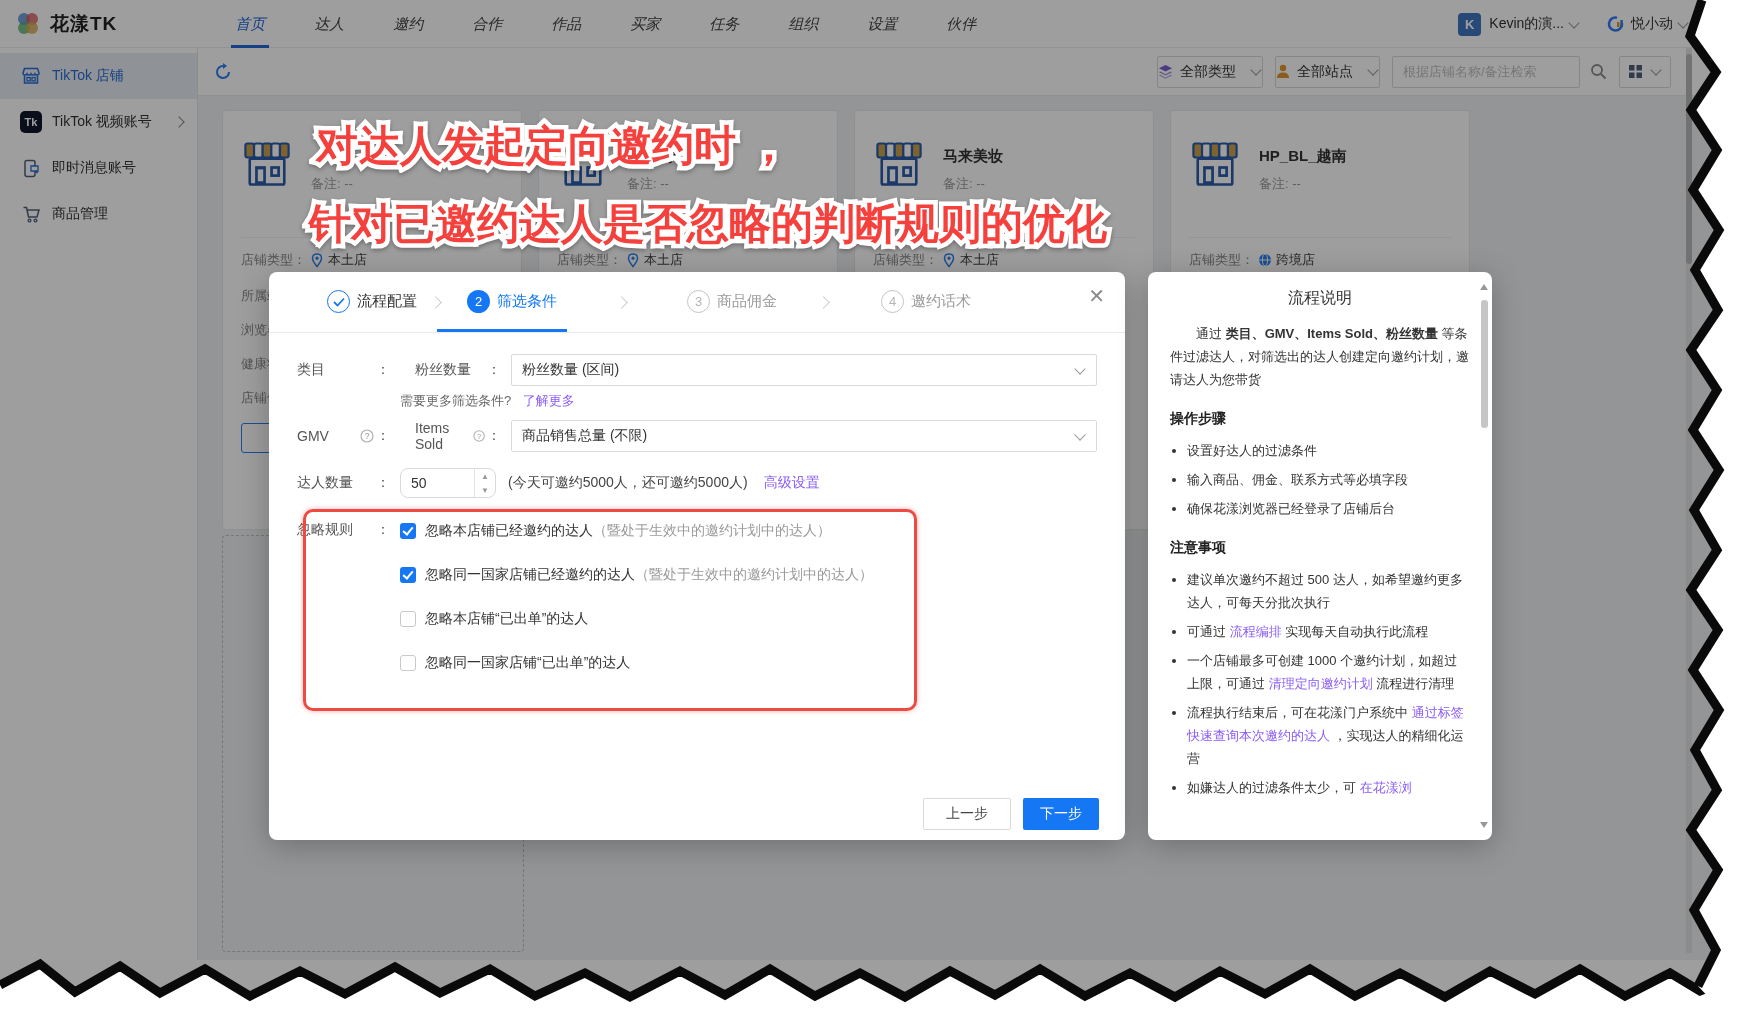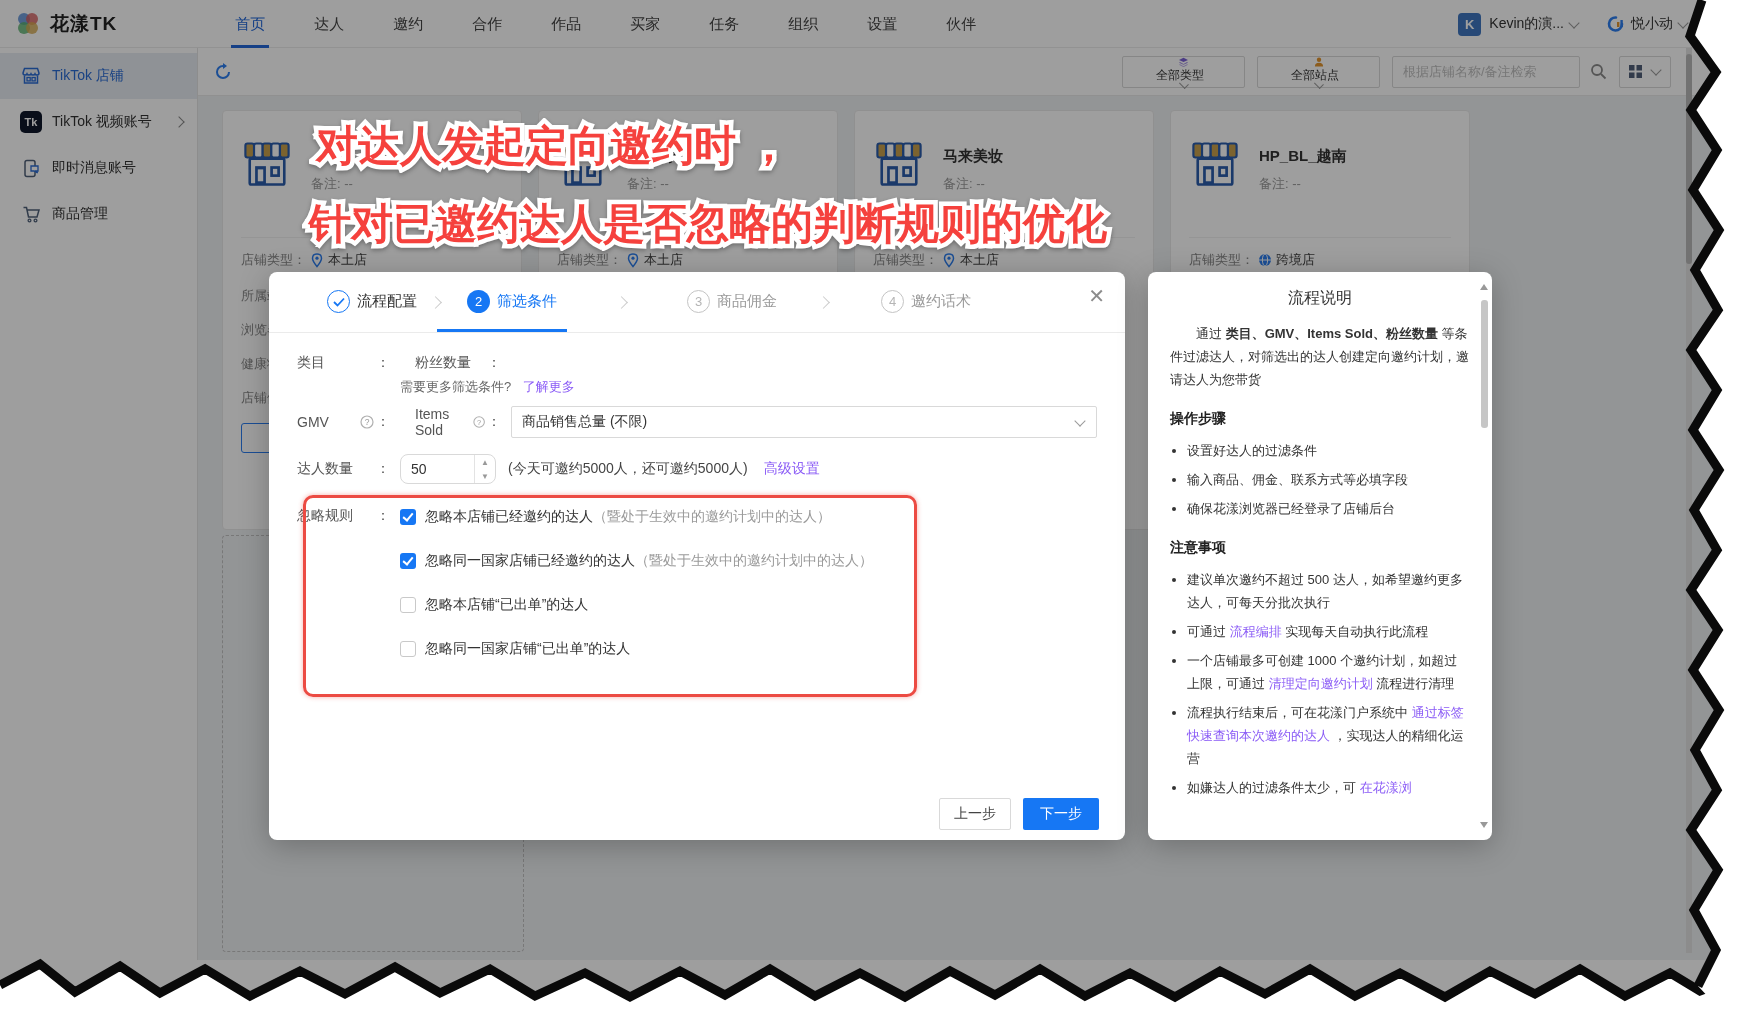--- a/index.html
+++ b/index.html
@@ -3,21 +3,21 @@
 <meta charset="utf-8">
 <style>
   html,body{margin:0;padding:0;background:#fff;}
   #app{position:relative;width:1741px;height:1032px;overflow:hidden;background:#fff;
        font-family:"Liberation Sans","DejaVu Sans",sans-serif;color:#333;}
   
   .topnav{position:absolute;left:0;top:0;width:1741px;height:48px;background:#fff;
           display:flex;align-items:center;border-bottom:1px solid #ececec;box-sizing:border-box;}
   .brand{display:flex;align-items:center;margin-left:14px;}
   .brand-name{font-size:19px;font-weight:bold;color:#222;margin-left:8px;letter-spacing:1px;}
-  .nav-items{display:flex;margin-left:118px;height:48px;align-items:center;}
+  .nav-items{display:flex;margin-left:118px;height:48px;align-items:center;font-style:italic;}
   .nav-item{font-size:15px;color:#444;margin-right:49px;height:48px;line-height:48px;cursor:pointer;position:relative;white-space:nowrap;}
   .nav-item.active{color:#2468d9;}
   .nav-item.active::after{content:"";position:absolute;left:-4px;right:-4px;bottom:0;height:3px;background:#2468d9;}
   .nav-right{position:absolute;right:52px;top:0;height:48px;display:flex;align-items:center;}
   .avatar{width:23px;height:23px;border-radius:4px;background:#3f76c0;color:#fff;font-size:13px;
           display:flex;align-items:center;justify-content:center;font-weight:bold;}
   .user-name{font-size:14px;color:#333;margin:0 4px 0 8px;max-width:92px;overflow:hidden;white-space:nowrap;}
   .caret{display:inline-block;width:7px;height:7px;border-right:1.5px solid #9a9a9a;border-bottom:1.5px solid #9a9a9a;
          transform:rotate(45deg);margin:-3px 2px 0 2px;}
   .org{display:flex;align-items:center;margin-left:26px;}
@@ -31,21 +31,21 @@
   .side-item .sub-arrow{position:absolute;right:14px;width:7px;height:7px;border-right:1.5px solid #888;
            border-bottom:1.5px solid #888;transform:rotate(-45deg);}
   .tk-badge{width:22px;height:22px;background:#0f172a;border-radius:5px;color:#fff;font-size:11px;font-weight:bold;
             display:flex;align-items:center;justify-content:center;}
   
   .content{position:absolute;left:198px;top:48px;width:1543px;height:912px;background:#eef0f3;}
   .toolbar{position:absolute;left:0;top:0;width:1543px;height:48px;background:#fff;border-bottom:1px solid #e9e9e9;
            box-sizing:border-box;display:flex;align-items:center;padding:0 70px 0 16px;}
   .tool-right{margin-left:auto;display:flex;align-items:center;}
   .drop-btn{height:30px;border:1px solid #d9d9d9;border-radius:2px;background:#fff;display:flex;align-items:center;
-            padding:0 26px;font-size:12px;color:#333;margin-left:12px;cursor:pointer;flex-direction:column;}
+            padding:0 0;font-size:14px;color:#333;margin-left:12px;cursor:pointer;}
   .drop-btn .lbl{margin:0 14px 0 7px;}
   .search-box{height:30px;width:170px;border:1px solid #d9d9d9;border-radius:2px;background:#fff;margin-left:12px;
             display:flex;align-items:center;padding:0 8px;}
   .search-box input{border:none;outline:none;width:100%;font-size:13px;color:#333;font-family:inherit;background:transparent;}
   .search-box input::placeholder{color:#bfbfbf;}
   .icon-btn{margin-left:10px;display:flex;align-items:center;cursor:pointer;}
   .grid-group{height:30px;border:1px solid #d9d9d9;border-radius:2px;background:#fff;display:flex;align-items:center;
             padding:0 8px;margin-left:12px;cursor:pointer;}
   
   .cards{position:absolute;left:24px;top:62px;display:flex;gap:16px;}
@@ -108,21 +108,21 @@
   .cb-row .cb{width:16px;height:16px;border-radius:3px;margin-right:9px;box-sizing:border-box;position:relative;cursor:pointer;flex:none;}
   .cb.on{background:#1677f4;}
   .cb.on::after{content:"";position:absolute;left:5px;top:2px;width:4px;height:8px;border-right:2px solid #fff;
                 border-bottom:2px solid #fff;transform:rotate(40deg);}
   .cb.off{border:1px solid #c9c9c9;background:#fff;}
   .cb-row .txt{font-size:14px;color:#333;}
   .cb-row .sub{color:#9a9a9a;}
   .m-foot{position:absolute;right:26px;bottom:10px;display:flex;}
   .btn{height:32px;border-radius:2px;font-size:14px;display:flex;align-items:center;justify-content:center;
        cursor:pointer;box-sizing:border-box;}
-  .btn.ghost{width:72px;border:1px solid #d9d9d9;color:#444;background:#fff;}
+  .btn.ghost{width:88px;border:1px solid #d9d9d9;color:#444;background:#fff;}
   .btn.primary{width:76px;background:#1677f4;color:#fff;margin-left:12px;}
   
   .panel{position:absolute;left:1148px;top:272px;width:344px;height:568px;background:#fff;border-radius:8px;z-index:20;
          box-sizing:border-box;padding:16px 22px;overflow:hidden;box-shadow:0 6px 30px rgba(0,0,0,.25);}
   .p-title{text-align:center;font-size:16px;color:#333;font-weight:500;}
   .p-intro{margin-top:13px;font-size:13px;line-height:23px;color:#333;text-indent:2em;}
   .p-h{margin-top:19px;font-size:14px;font-weight:bold;color:#222;}
   .p-list{margin:11px 0 0 0;padding-left:17px;}
   .p-list li{font-size:13px;line-height:23px;color:#333;margin-bottom:6px;}
   .p-scroll-thumb{position:absolute;right:4px;top:28px;width:7px;height:128px;background:#c6c6c6;border-radius:3px;cursor:pointer;}
@@ -437,20 +437,24 @@
       <div class="red-annotation-anchor"></div>
       <div class="frow" style="margin-top:21px">
         <div class="flabel fl1">
           <span>类目</span>
           <span class="colon">：</span>
         </div>
         <div class="flabel fl2">
           <span>粉丝数量</span>
           <span class="colon">：</span>
         </div>
+        <div class="sel sel2">
+          <span>粉丝数量 (区间)</span>
+          <span class="caret"></span>
+        </div>
       </div>
       <div class="more-line">
         <span>需要更多筛选条件?</span>
         <span class="link" style="margin-left:8px">了解更多</span>
       </div>
       <div class="frow" style="margin-top:10px">
         <div class="flabel fl1">
           <span>GMV</span>
           <svg width="14" height="14" viewBox="0 0 14 14" style="margin-left:auto">
             <circle cx="7" cy="7" r="6" fill="none" stroke="#b0b0b0" stroke-width="1.2"></circle>

